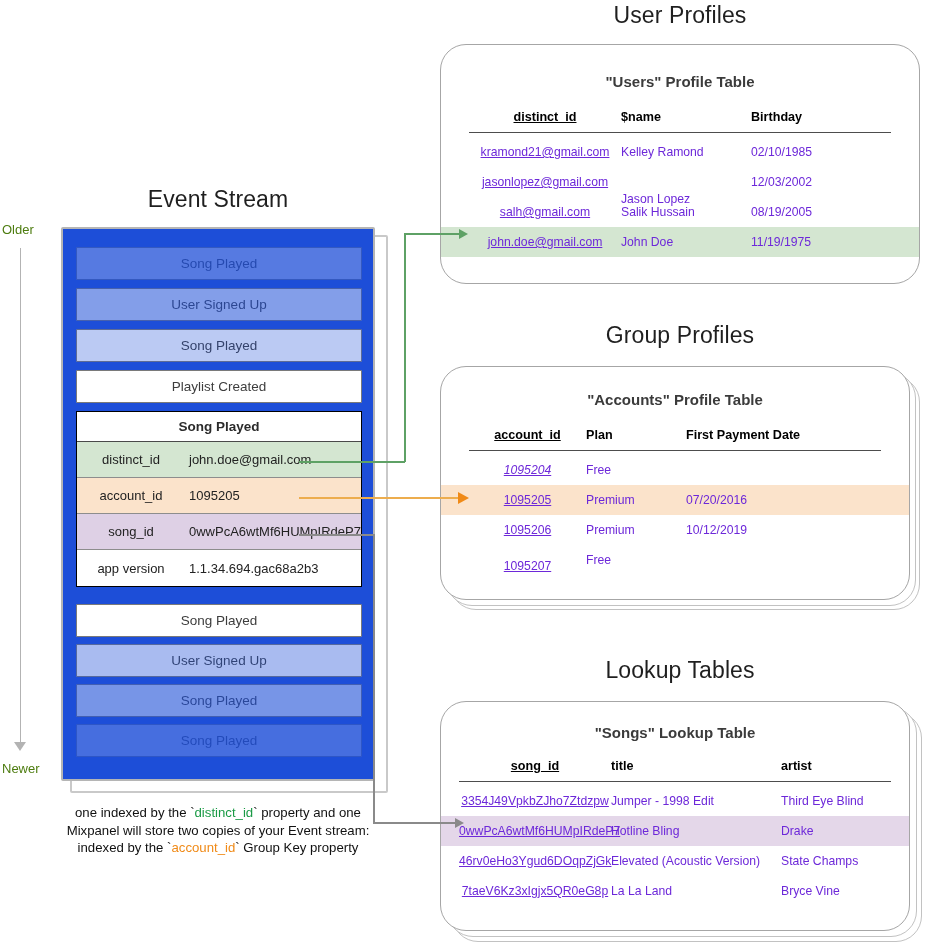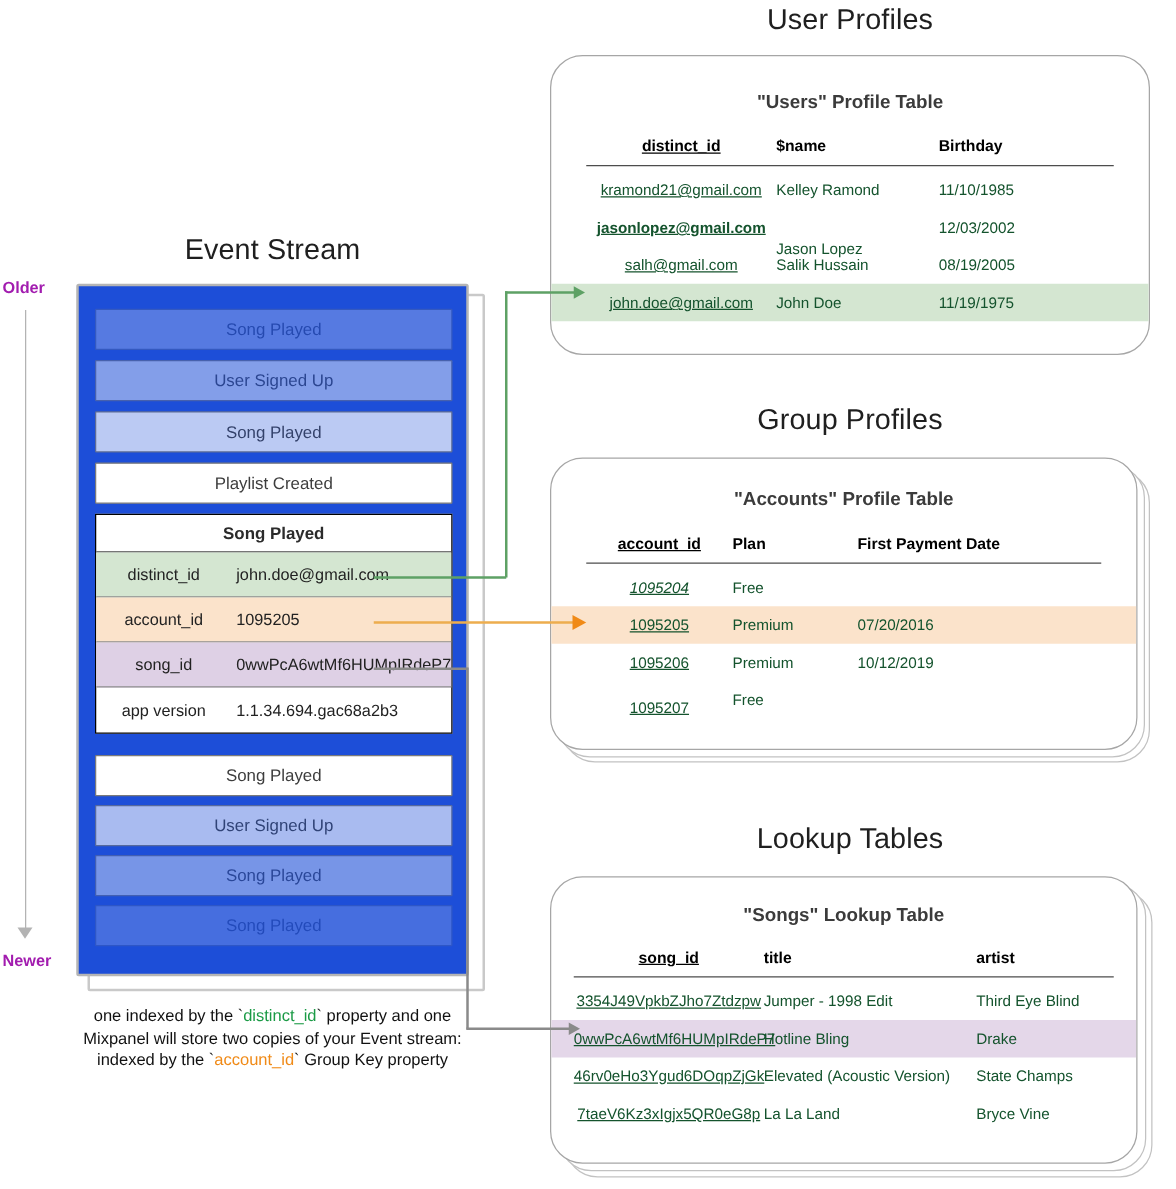--- a/index.html
+++ b/index.html
@@ -22,22 +22,22 @@
     font-size: 23px;
     font-weight: 400;
     color: #1f1f1f;
     text-align: center;
     letter-spacing: 0.1px;
   }
 
   
   .timeline-label {
     font-size: 13px;
-    color: #a21caf;
-    font-weight: 700;
+    color: #4d7c0f;
+    font-weight: 400;
   }
   .timeline-line {
     position: absolute;
     left: 20px;
     top: 248px;
     width: 1px;
     height: 500px;
     background: #b3b3b3;
   }
   .timeline-arrow {
@@ -166,21 +166,21 @@
     position: absolute;
     left: 0;
     right: 0;
   }
   .drow {
     position: relative;
     display: flex;
     align-items: center;
     height: 30px;
     font-size: 12.2px;
-    color: #14532d;
+    color: #6d28d9;
   }
   .drow.header {
     height: 24px;
     font-weight: bold;
     font-size: 12.6px;
     color: #000;
   }
   .hdr-rule {
     height: 1px;
     background: #4d4d4d;
@@ -313,24 +313,24 @@
       </div>
       <div class="cell c2" style="width:140px;">
         <span>Birthday</span>
       </div>
     </div>
     <div class="hdr-rule" style="margin-left:28px; margin-right:28px;"></div>
 
     <div class="drow">
       <div class="cell c0" style="width:180px; padding-left:28px;"><span class="u">kramond21@gmail.com</span></div>
       <div class="cell c1" style="width:130px;"><span>Kelley Ramond</span></div>
-      <div class="cell c2" style="width:140px;"><span>11/10/1985</span></div>
-    </div>
-    <div class="drow">
-      <div class="cell c0" style="width:180px; padding-left:28px;font-weight:bold;"><span class="u">jasonlopez@gmail.com</span></div>
+      <div class="cell c2" style="width:140px;"><span>02/10/1985</span></div>
+    </div>
+    <div class="drow">
+      <div class="cell c0" style="width:180px; padding-left:28px;"><span class="u">jasonlopez@gmail.com</span></div>
       <div class="cell c1" style="width:130px;margin-top:33px;"><span>Jason Lopez</span></div>
       <div class="cell c2" style="width:140px;"><span>12/03/2002</span></div>
     </div>
     <div class="drow">
       <div class="cell c0" style="width:180px; padding-left:28px;"><span class="u">salh@gmail.com</span></div>
       <div class="cell c1" style="width:130px;"><span>Salik Hussain</span></div>
       <div class="cell c2" style="width:140px;"><span>08/19/2005</span></div>
     </div>
     <div class="drow hl-green">
       <div class="cell c0" style="width:180px; padding-left:28px;"><span class="u">john.doe@gmail.com</span></div>

